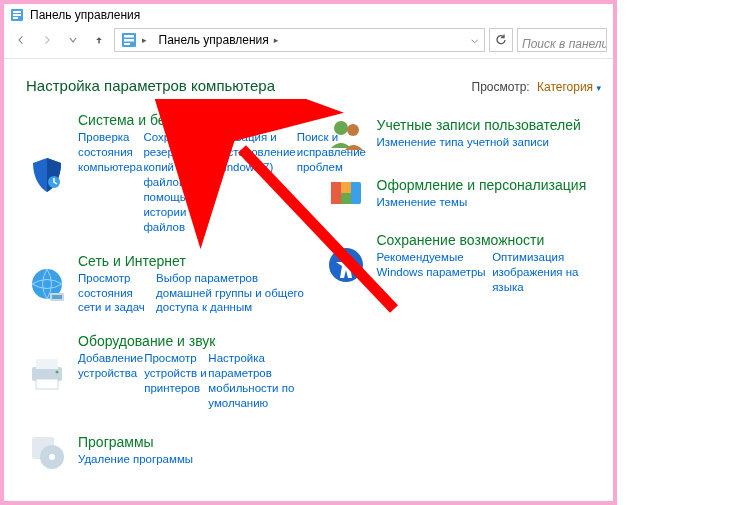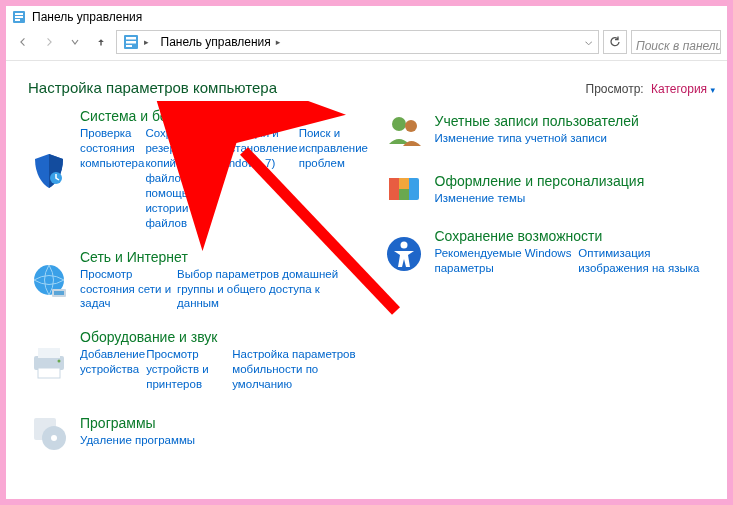--- a/index.html
+++ b/index.html
@@ -1,38 +1,38 @@
 <!DOCTYPE html>
 <html><head>
 <meta charset="utf-8">
 <style>
   * { box-sizing: border-box; }
   body { margin: 0; font-family: "Segoe UI", Tahoma, sans-serif; font-size: 12px; color: #000; background: #fff; }
-  .frame { width: 733px; height: 505px; border: 6px solid #f9a8d4; background: #fff; position: relative; overflow: hidden; }
+  .frame { width: 617px; height: 505px; border: 4px solid #f9a8d4; background: #fff; position: relative; overflow: hidden; }
   
   .titlebar { display: flex; align-items: center; gap: 6px; padding: 2px 6px; height: 22px; }
   .cp-icon { width: 14px; height: 14px; }
   .titlebar-text { font-size: 12px; }
   
   .navbar { display: flex; align-items: center; gap: 4px; padding: 2px 6px 6px 6px; height: 32px; }
   .nav-btn { width: 22px; height: 22px; display: flex; align-items: center; justify-content: center; color: #888; border: none; background: none; cursor: pointer; }
   .nav-btn.enabled { color: #333; }
   .address { flex: 1; display: flex; align-items: center; border: 1px solid #ccc; height: 24px; padding: 0 2px; gap: 2px; }
   .addr-seg { display: flex; align-items: center; gap: 3px; padding: 0 4px; height: 100%; }
   .addr-chev { color: #555; font-size: 9px; padding: 0 2px; }
   .addr-dd { margin-left: auto; padding: 0 4px; color: #555; font-size: 9px; }
   .refresh { width: 24px; height: 24px; border: 1px solid #ccc; display: flex; align-items: center; justify-content: center; color: #555; cursor: pointer; }
   .search { width: 90px; height: 24px; border: 1px solid #ccc; display: flex; align-items: flex-end; padding: 0 4px; color: #888; font-style: italic; overflow: hidden; white-space: nowrap; }
   .sep { height: 1px; background: #e4e4e4; }
   
   .content { padding: 18px 8px 0 22px; position: relative; }
-  .header-row { display: flex; align-items: baseline; justify-content: space-between; margin-bottom: 12px; padding-right: 4px; }
+  .header-row { display: flex; align-items: baseline; justify-content: space-between; margin-bottom: 18px; padding-right: 4px; }
   .header-title { font-size: 15px; color: #0a5a2a; }
   .view-by { font-size: 12px; color: #444; }
-  .view-by a { color: #be185d; text-decoration: none; margin-left: 4px; }
+  .view-by a { color: #a16207; text-decoration: none; margin-left: 4px; }
   .columns { display: flex; gap: 18px; }
   .col { flex: 1; min-width: 0; }
   .cat { display: flex; gap: 10px; margin-bottom: 18px; align-items: center; }
   .cat-icon { width: 42px; height: 42px; flex-shrink: 0; display: flex; align-items: flex-start; justify-content: center; padding-top: 2px; }
   .cat-body { min-width: 0; }
   .cat-title { color: #0a7a2a; font-size: 14px; margin-bottom: 2px; cursor: pointer; }
   .cat-links { display: flex; flex-direction: row; gap: 1px; }
   .cat-links a { color: #0066cc; text-decoration: none; font-size: 11.5px; line-height: 1.3; cursor: pointer; }
   
   .arrow-overlay { position: absolute; left: 140px; top: 40px; pointer-events: none; }

